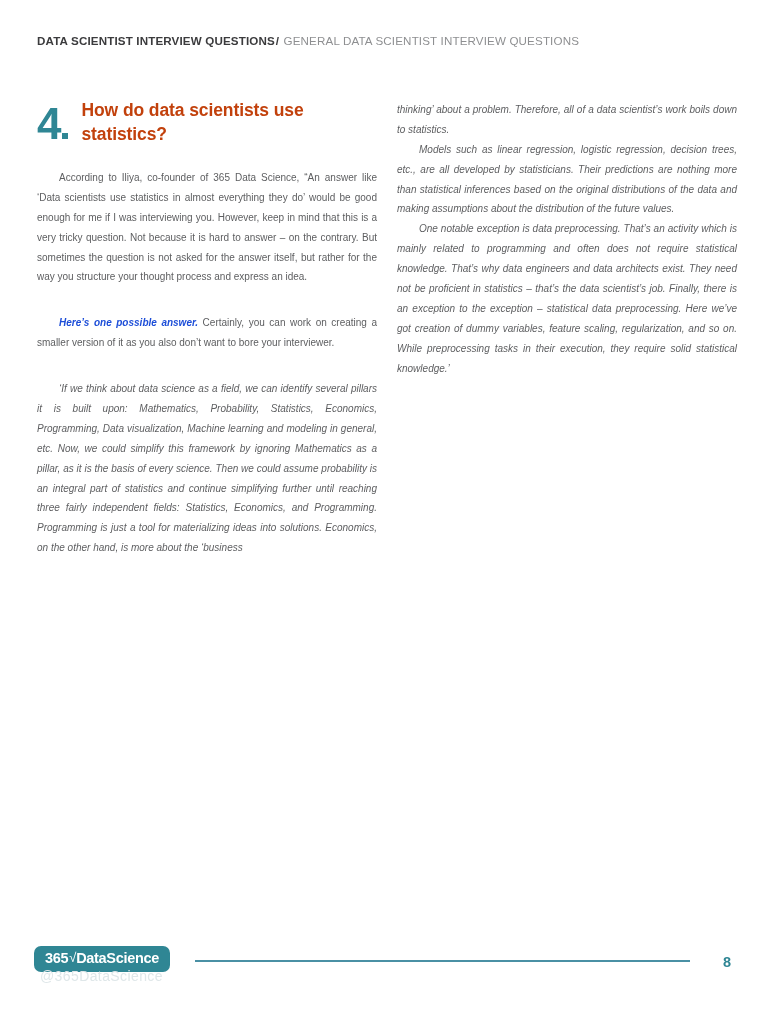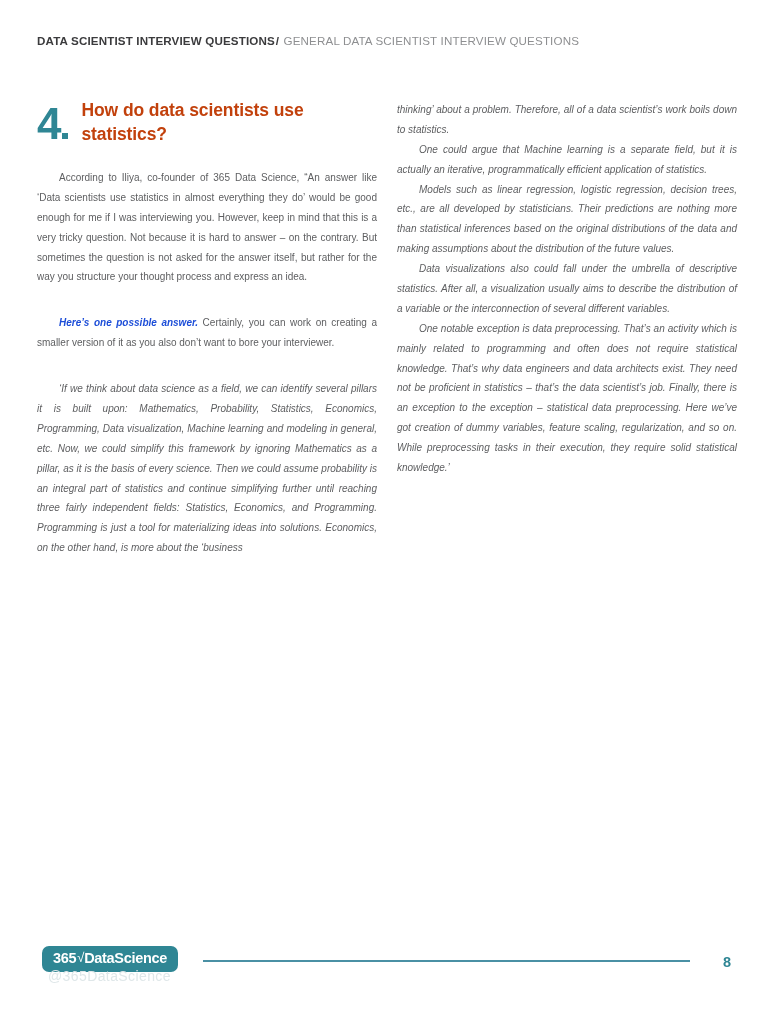--- a/index.html
+++ b/index.html
@@ -106,21 +106,21 @@
   .italic { font-style: italic; }
   .bold-italic {
     font-style: italic;
     font-weight: bold;
     color: #1d4ed8;
   }
 
   
   .footer {
     position: absolute;
-    left: 12px;
+    left: 4px;
     right: 0;
     bottom: 0;
     height: 80px;
   }
   .logo-badge {
     position: absolute;
     left: 30px;
     bottom: 52px;
     background: #2f8694;
     color: #ffffff;
@@ -182,23 +182,21 @@
   <div class="col col-left">
     <p>According to Iliya, co-founder of 365 Data Science, “An answer like ‘Data scientists use statistics in almost everything they do’ would be good enough for me if I was interviewing you. However, keep in mind that this is a very tricky question. Not because it is hard to answer – on the contrary. But sometimes the question is not asked for the answer itself, but rather for the way you structure your thought process and express an idea.</p>
     <p class="gap-before">
       <span class="bold-italic">Here’s one possible answer.</span><span> Certainly, you can work on creating a smaller version of it as you also don’t want to bore your interviewer.</span>
     </p>
     <p class="italic gap-before">‘If we think about data science as a field, we can identify several pillars it is built upon: Mathematics, Probability, Statistics, Economics, Programming, Data visualization, Machine learning and modeling in general, etc. Now, we could simplify this framework by ignoring Mathematics as a pillar, as it is the basis of every science. Then we could assume probability is an integral part of statistics and continue simplifying further until reaching three fairly independent fields: Statistics, Economics, and Programming. Programming is just a tool for materializing ideas into solutions. Economics, on the other hand, is more about the ‘business</p>
   </div>
 
   <div class="col col-right">
     <p class="italic no-indent">thinking’ about a problem. Therefore, all of a data scientist’s work boils down to statistics.</p>
-    <p class="italic">One could argue that Machine learning is a separate field, but it is actually an iterative, programmatically efficient application of statistics.</p>
     <p class="italic">Models such as linear regression, logistic regression, decision trees, etc., are all developed by statisticians. Their predictions are nothing more than statistical inferences based on the original distributions of the data and making assumptions about the distribution of the future values.</p>
-    <p class="italic">Data visualizations also could fall under the umbrella of descriptive statistics. After all, a visualization usually aims to describe the distribution of a variable or the interconnection of several different variables.</p>
     <p class="italic">One notable exception is data preprocessing. That’s an activity which is mainly related to programming and often does not require statistical knowledge. That’s why data engineers and data architects exist. They need not be proficient in statistics – that’s the data scientist’s job. Finally, there is an exception to the exception – statistical data preprocessing. Here we’ve got creation of dummy variables, feature scaling, regularization, and so on. While preprocessing tasks in their execution, they require solid statistical knowledge.’</p>
   </div>
 
   <div class="footer">
     <div class="logo-badge"><span>365</span><span class="radical">√</span><span>DataScience</span></div>
     <div class="logo-ghost">@365DataScience</div>
     <div class="footer-rule"></div>
     <div class="page-number">8</div>
   </div>
 

